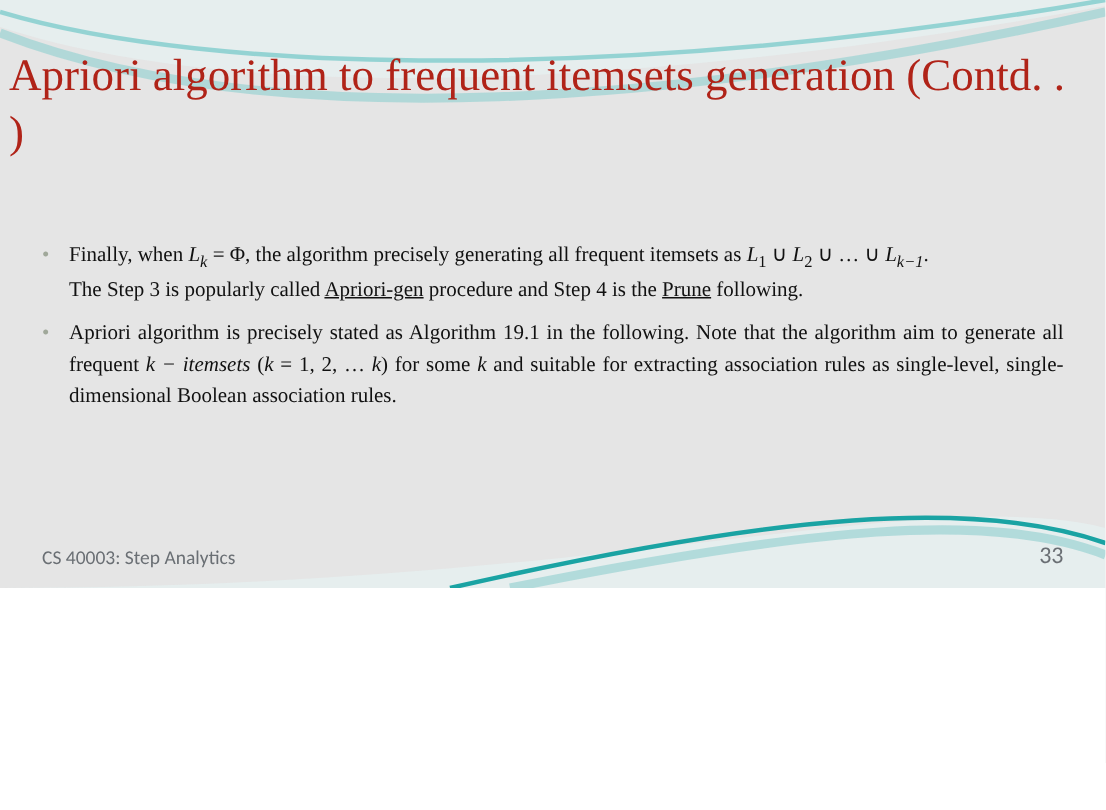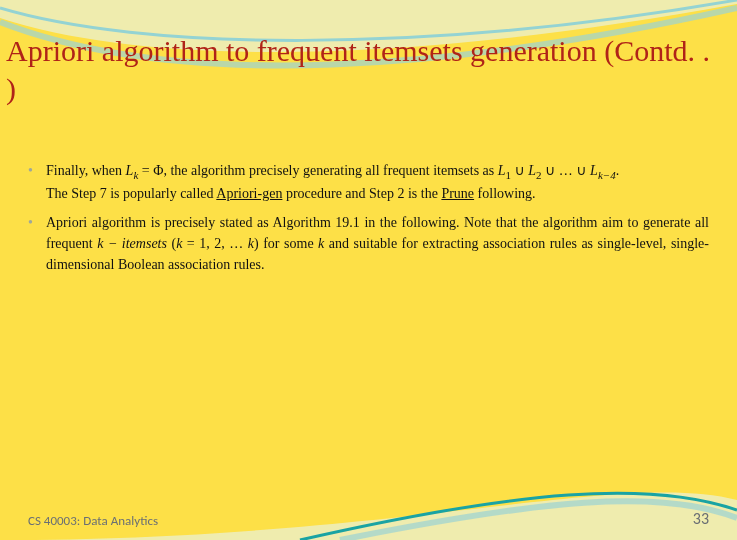--- a/index.html
+++ b/index.html
@@ -1,21 +1,21 @@
 <!DOCTYPE html>
 <html><head>
 <meta charset="utf-8">
 <style>
   * { margin: 0; padding: 0; box-sizing: border-box; }
   html, body { width: 737px; height: 540px; overflow: hidden; font-family: Georgia, 'Times New Roman', serif; background: #fff; }
   .slide {
     position: relative;
     width: 737px;
-    height: 540px;
-    background: #fde047;
+    height: 392px;
+    background: #e5e5e5;
   }
   
   .curve-top {
     position: absolute;
     top: 0; left: 0; width: 737px; height: 120px;
     pointer-events: none;
   }
   .curve-bottom {
     position: absolute;
     bottom: 0; right: 0; width: 737px; height: 80px;
@@ -88,33 +88,33 @@
     <path d="M0,8 C140,50 420,55 737,0" fill="none" stroke="#1aa3a3" stroke-width="3"></path>
     <path d="M0,18 C160,70 430,60 737,4 L737,0 L0,0 Z" fill="#e6f3f3" opacity="0.6"></path>
     <path d="M0,22 C180,92 460,70 737,8" fill="none" stroke="#9bd3d3" stroke-width="6" opacity="0.7"></path>
   </svg>
 
   <h1 class="title">Apriori algorithm to frequent itemsets generation (Contd. . )</h1>
 
   <div class="body">
 
     <div class="bullet">
-      <span>Finally, when </span><span class="math">L</span><span class="sub math">k</span><span> = Φ, the algorithm precisely generating all frequent itemsets as </span><span class="math">L</span><span class="sub">1</span><span> ∪ </span><span class="math">L</span><span class="sub">2</span><span> ∪ … ∪ </span><span class="math">L</span><span class="sub math">k−4</span><span>.</span>
+      <span>Finally, when </span><span class="math">L</span><span class="sub math">k</span><span> = Φ, the algorithm precisely generating all frequent itemsets as </span><span class="math">L</span><span class="sub">1</span><span> ∪ </span><span class="math">L</span><span class="sub">2</span><span> ∪ … ∪ </span><span class="math">L</span><span class="sub math">k−1</span><span>.</span>
       <br>
-      <span>The Step 7 is popularly called </span><span class="underline">Apriori-gen</span><span> procedure and Step 2 is the </span><span class="underline">Prune</span><span> following.</span>
+      <span>The Step 3 is popularly called </span><span class="underline">Apriori-gen</span><span> procedure and Step 4 is the </span><span class="underline">Prune</span><span> following.</span>
     </div>
 
     <div class="bullet">
       <span>Apriori algorithm is precisely stated as Algorithm 19.1 in the following. Note that the algorithm aim to generate all frequent </span><span class="math">k − itemsets</span><span> (</span><span class="math">k</span><span> = 1, 2, … </span><span class="math">k</span><span>) for some </span><span class="math">k</span><span> and suitable for extracting association rules as single-level, single-dimensional Boolean association rules.</span>
     </div>
 
   </div>
 
   <svg class="curve-bottom" viewBox="0 0 737 80" preserveAspectRatio="none">
     <path d="M0,80 C400,80 620,10 737,40 L737,80 Z" fill="#e6f3f3" opacity="0.6"></path>
     <path d="M300,80 C520,30 650,20 737,50" fill="none" stroke="#1aa3a3" stroke-width="3"></path>
     <path d="M340,80 C540,40 660,28 737,58" fill="none" stroke="#9bd3d3" stroke-width="6" opacity="0.7"></path>
   </svg>
 
-  <div class="footer-left">CS 40003: Data Analytics</div>
+  <div class="footer-left">CS 40003: Step Analytics</div>
   <div class="footer-right">33</div>
 
 </div>
 
 </body></html>

